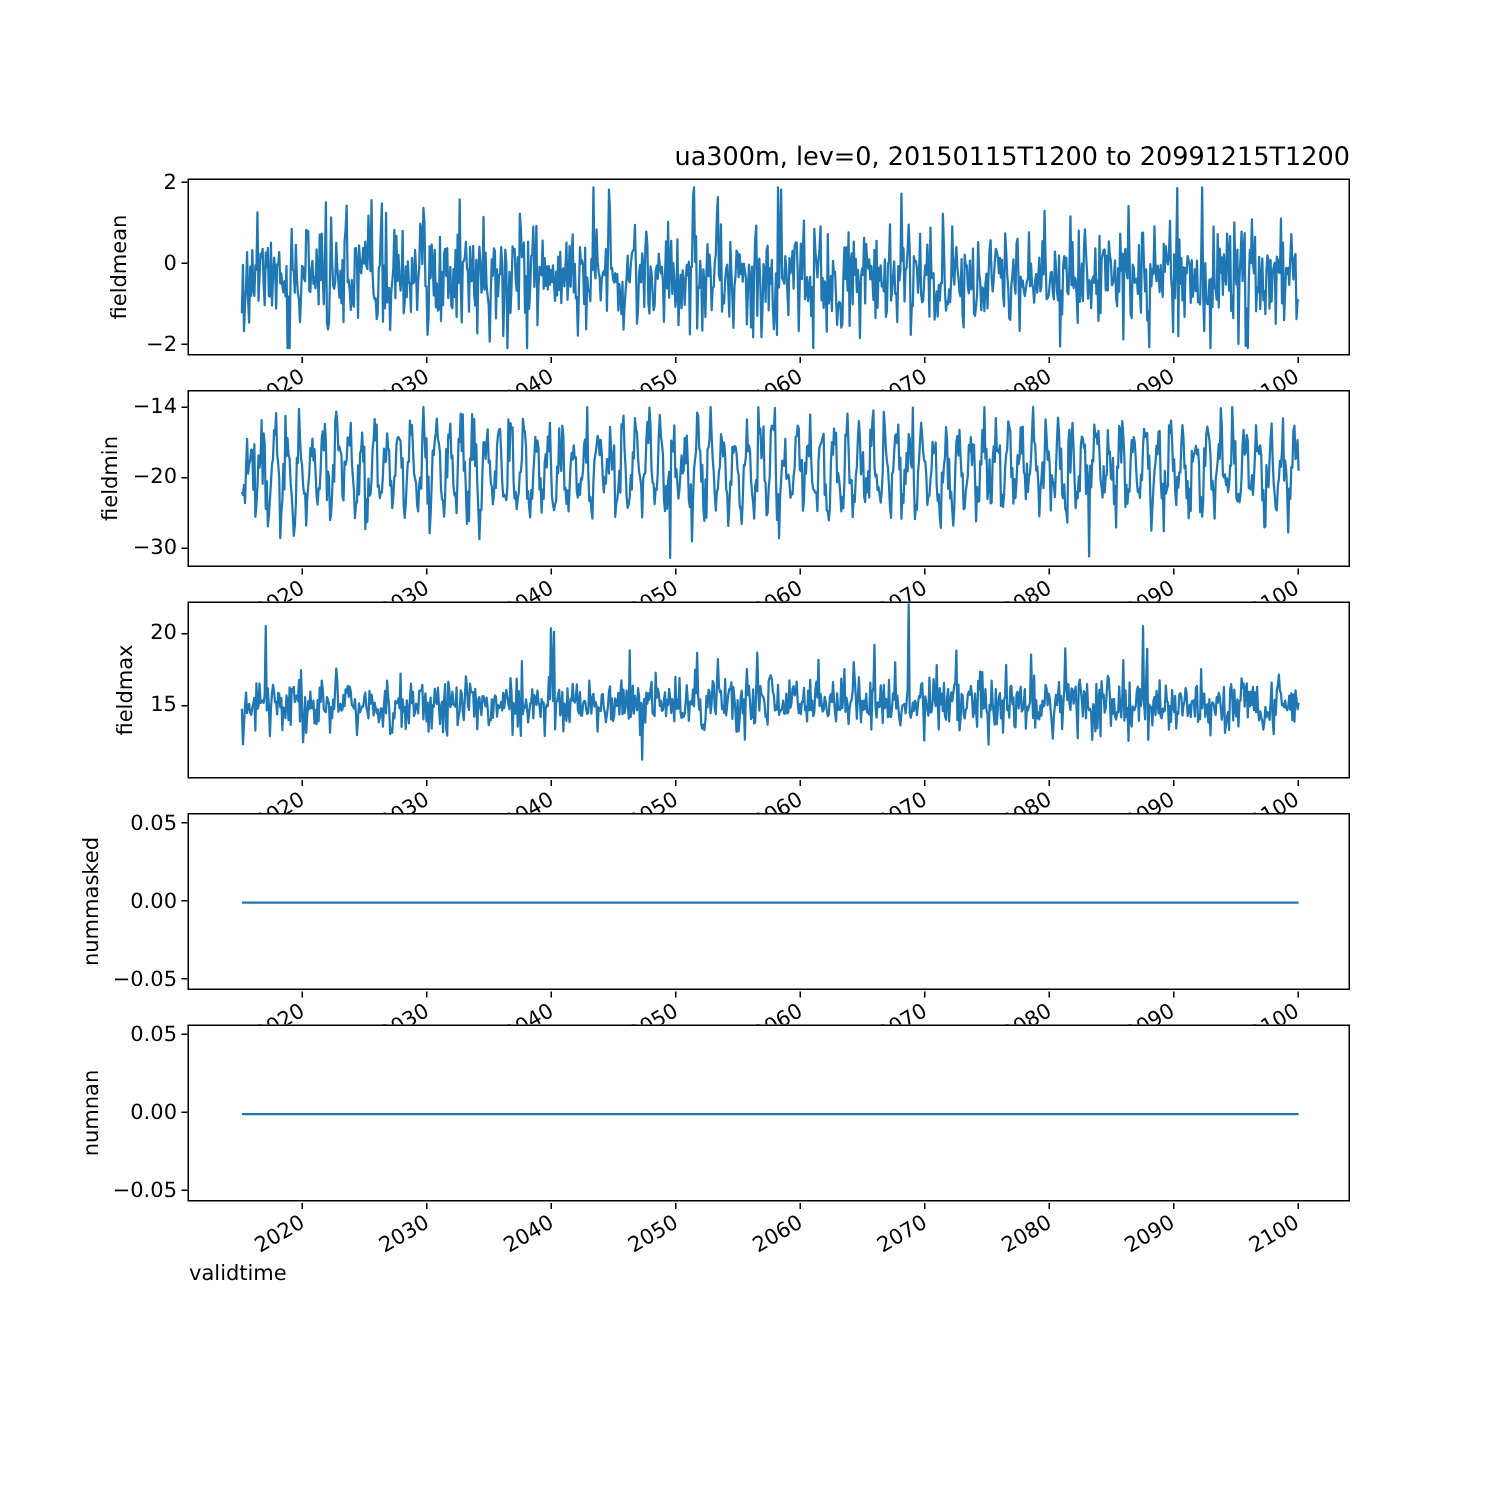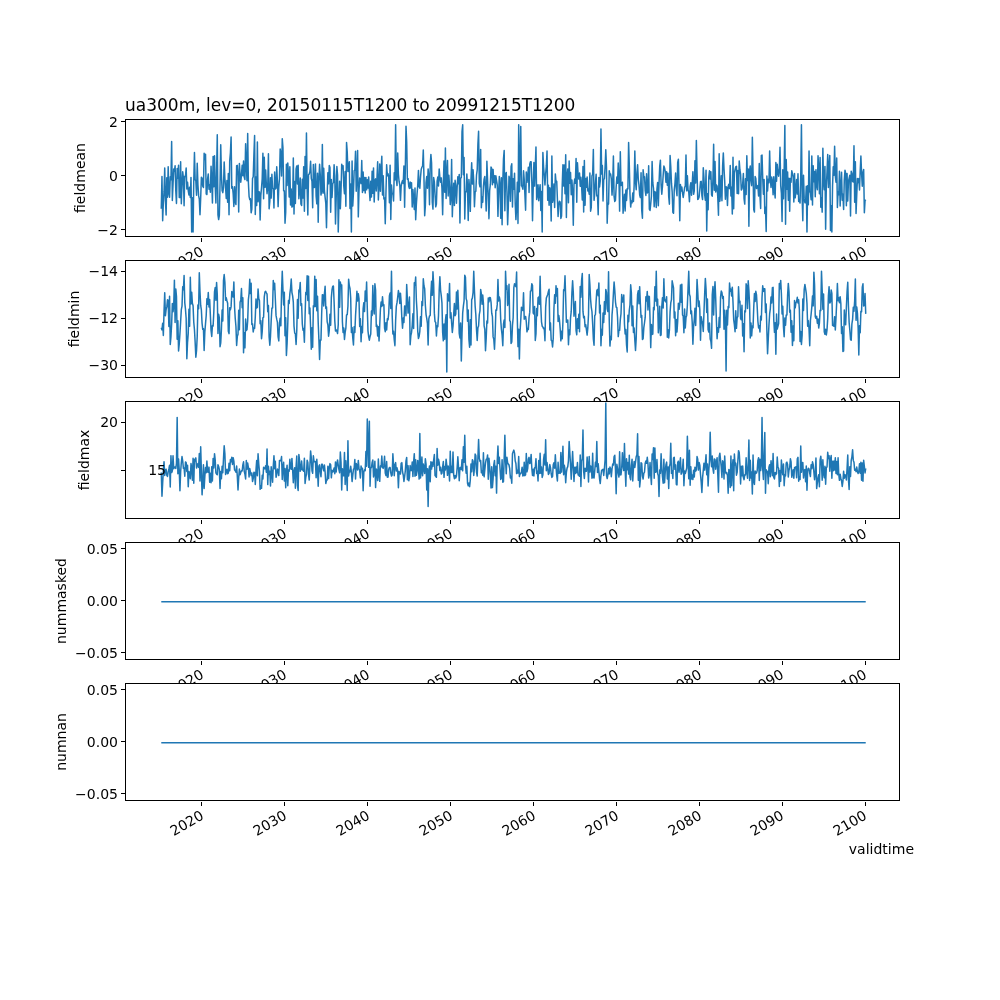--- a/index.html
+++ b/index.html
@@ -3,25 +3,25 @@
 <meta charset="utf-8">
 <style>
   html,body{margin:0;padding:0;background:#fff;}
   #figure{
     position:relative;width:1000px;height:1000px;background:#fff;
     font-family:"DejaVu Sans","Liberation Sans",sans-serif;color:#000;
     overflow:hidden;
   }
   .fig-title{
     position:absolute;left:125px;width:775px;top:95px;
-    text-align:left;font-size:17px;white-space:nowrap;
+    text-align:right;font-size:17px;white-space:nowrap;
   }
   .xaxis-label{
-    position:absolute;left:139px;width:775px;top:841px;
-    text-align:right;font-size:14px;
+    position:absolute;left:126px;width:775px;top:841px;
+    text-align:left;font-size:14px;
   }
   .axes{
     position:absolute;background:#fff;border:1px solid #000;box-sizing:border-box;
   }
   .plotline{position:absolute;overflow:hidden;}
   .ytick-label{
     position:absolute;left:0;width:118px;text-align:right;
     font-size:14px;line-height:16px;height:16px;white-space:nowrap;
   }
   .xtick-label{
@@ -72,21 +72,21 @@
       <div class="tickmark-x" style="left: 864.6px; top: 237.5px;"></div>
       <span class="xtick-label" style="right: 137.9px; top: 243.5px;">2100</span>
       <div class="axes" style="left: 125px; top: 260px; width: 775px; height: 117.5px;">
         <svg viewBox="0 0 775 117.5" width="775" height="117.5" preserveAspectRatio="none" class="plotline" style="left: 0px; top: 0px;">
           <polyline points="35.27,66.84 35.97,68.88 36.66,62.33 37.35,74.39 38.04,50.18 38.73,31.65 39.42,54.78 40.11,48.50 40.80,45.88 41.50,38.78 42.19,39.40 42.88,65.51 43.57,35.26 44.26,83.53 44.95,75.66 45.64,63.21 46.34,42.57 47.03,50.74 47.72,45.08 48.41,19.13 49.10,61.57 49.79,27.88 50.48,35.48 51.17,78.28 51.87,59.84 52.56,89.91 53.25,82.95 53.94,72.50 54.63,60.88 55.32,48.61 56.01,45.03 56.71,25.79 57.40,28.76 58.09,14.45 58.78,41.84 59.47,48.18 60.16,57.57 60.85,97.75 61.54,81.32 62.24,72.33 62.93,48.24 63.62,65.34 64.31,16.19 65.00,43.07 65.69,31.14 66.38,42.25 67.07,44.67 67.77,61.28 68.46,68.76 69.15,81.28 69.84,96.17 70.53,89.78 71.22,75.27 71.91,44.03 72.61,47.67 73.30,11.66 73.99,30.75 74.68,44.47 75.37,48.93 76.06,62.21 76.75,68.32 77.44,67.74 78.14,89.46 78.83,71.14 79.52,62.66 80.21,54.48 80.90,37.83 81.59,43.14 82.28,31.47 82.98,46.01 83.67,38.42 84.36,53.93 85.05,69.44 85.74,75.43 86.43,64.56 87.12,65.07 87.81,51.10 88.51,30.87 89.20,26.55 89.89,39.32 90.58,21.52 91.27,33.24 91.96,72.48 92.65,53.35 93.35,57.01 94.04,85.69 94.73,81.94 95.42,68.46 96.11,49.01 96.80,60.08 97.49,19.62 98.18,13.46 98.88,21.15 99.57,39.17 100.26,36.80 100.95,39.72 101.64,42.29 102.33,70.32 103.02,72.64 103.71,46.71 104.41,48.90 105.10,45.63 105.79,30.57 106.48,32.00 107.17,36.00 107.86,20.90 108.55,45.99 109.25,57.49 109.94,65.49 110.63,84.42 111.32,75.34 112.01,73.21 112.70,49.25 113.39,68.71 114.08,41.17 114.78,38.91 115.47,27.45 116.16,46.79 116.85,36.76 117.54,91.79 118.23,71.83 118.92,86.87 119.62,58.11 120.31,69.48 121.00,68.57 121.69,59.72 122.38,38.63 123.07,32.48 123.76,18.36 124.45,32.62 125.15,22.14 125.84,63.52 126.53,62.71 127.22,70.96 127.91,67.07 128.60,67.24 129.29,55.94 129.99,38.01 130.68,47.01 131.37,46.25 132.06,27.95 132.75,37.49 133.44,39.40 134.13,62.76 134.82,59.64 135.52,77.78 136.21,70.59 136.90,56.90 137.59,56.20 138.28,35.78 138.97,31.06 139.66,30.31 140.36,31.73 141.05,33.04 141.74,50.81 142.43,44.52 143.12,75.99 143.81,84.27 144.50,75.07 145.19,59.53 145.89,47.06 146.58,47.03 147.27,19.43 147.96,28.60 148.65,22.34 149.34,38.16 150.03,54.39 150.72,58.21 151.42,61.35 152.11,75.85 152.80,79.87 153.49,61.94 154.18,57.21 154.87,64.81 155.56,30.23 156.26,10.34 156.95,28.44 157.64,44.02 158.33,31.21 159.02,74.77 159.71,56.67 160.40,94.45 161.09,82.35 161.79,61.94 162.48,39.48 163.17,42.42 163.86,32.61 164.55,27.29 165.24,18.01 165.93,31.48 166.63,34.82 167.32,41.16 168.01,65.11 168.70,72.02 169.39,72.89 170.08,83.45 170.77,69.77 171.46,38.49 172.16,57.28 172.85,28.99 173.54,30.65 174.23,21.46 174.92,44.55 175.61,42.78 176.30,62.83 177.00,69.19 177.69,67.63 178.38,81.13 179.07,55.44 179.76,31.57 180.45,33.59 181.14,14.69 181.83,39.58 182.53,15.27 183.22,52.86 183.91,46.92 184.60,66.22 185.29,88.27 185.98,66.80 186.67,86.25 187.36,44.76 188.06,45.90 188.75,15.14 189.44,45.43 190.13,18.41 190.82,49.71 191.51,35.32 192.20,61.53 192.90,78.76 193.59,98.48 194.28,78.94 194.97,79.03 195.66,52.90 196.35,33.68 197.04,33.96 197.73,44.94 198.43,32.72 199.12,25.21 199.81,47.55 200.50,45.96 201.19,60.86 201.88,63.74 202.57,75.22 203.27,69.32 203.96,53.29 204.65,64.32 205.34,36.56 206.03,28.70 206.72,25.37 207.41,24.99 208.10,40.79 208.80,60.08 209.49,70.02 210.18,68.80 210.87,70.08 211.56,72.45 212.25,63.60 212.94,18.64 213.64,46.32 214.33,21.02 215.02,25.29 215.71,23.93 216.40,60.52 217.09,71.47 217.78,66.97 218.47,78.49 219.17,71.39 219.86,67.21 220.55,54.03 221.24,53.67 221.93,45.30 222.62,18.17 223.31,24.80 224.01,27.54 224.70,37.24 225.39,71.43 226.08,66.40 226.77,76.93 227.46,83.96 228.15,65.79 228.84,71.50 229.54,54.50 230.23,42.92 230.92,30.33 231.61,40.03 232.30,32.71 232.99,37.58 233.68,65.43 234.37,57.75 235.07,80.80 235.76,65.44 236.45,71.66 237.14,47.62 237.83,41.70 238.52,50.59 239.21,30.03 239.91,39.95 240.60,20.92 241.29,47.48 241.98,69.86 242.67,75.57 243.36,79.14 244.05,75.43 244.74,72.97 245.44,49.94 246.13,54.53 246.82,24.53 247.51,46.20 248.20,53.04 248.89,22.71 249.58,29.11 250.28,65.49 250.97,64.18 251.66,74.92 252.35,65.84 253.04,79.98 253.73,64.00 254.42,48.51 255.11,40.95 255.81,45.38 256.50,35.85 257.19,44.33 257.88,43.76 258.57,67.21 259.26,70.68 259.95,61.67 260.65,68.94 261.34,57.78 262.03,58.82 262.72,52.32 263.41,35.01 264.10,32.01 264.79,47.47 265.48,10.34 266.18,53.91 266.87,72.92 267.56,70.20 268.25,78.82 268.94,84.71 269.63,59.49 270.32,45.39 271.01,41.71 271.71,36.16 272.40,29.53 273.09,32.86 273.78,42.49 274.47,32.21 275.16,41.28 275.85,57.40 276.55,67.29 277.24,57.07 277.93,61.47 278.62,45.10 279.31,45.28 280.00,54.69 280.69,23.59 281.38,37.99 282.08,52.11 282.77,45.41 283.46,35.96 284.15,83.66 284.84,74.61 285.53,71.68 286.22,64.54 286.92,52.67 287.61,67.41 288.30,21.86 288.99,24.38 289.68,16.11 290.37,39.28 291.06,50.61 291.75,70.36 292.45,77.62 293.14,75.34 293.83,70.30 294.52,55.82 295.21,65.32 295.90,40.58 296.59,44.57 297.29,17.73 297.98,25.00 298.67,27.58 299.36,44.25 300.05,53.53 300.74,57.28 301.43,62.29 302.12,83.93 302.82,57.95 303.51,54.95 304.20,54.56 304.89,32.35 305.58,20.35 306.27,34.34 306.96,10.72 307.66,23.02 308.35,52.14 309.04,60.66 309.73,61.57 310.42,75.05 311.11,64.70 311.80,65.61 312.49,54.87 313.19,29.51 313.88,15.65 314.57,29.23 315.26,34.65 315.95,41.84 316.64,71.38 317.33,79.83 318.02,63.10 318.72,78.20 319.41,59.68 320.10,53.65 320.79,110.92 321.48,32.81 322.17,37.28 322.86,39.91 323.56,22.58 324.25,56.92 324.94,51.67 325.63,61.96 326.32,71.41 327.01,65.03 327.70,53.15 328.39,42.58 329.09,54.65 329.78,52.94 330.47,31.08 331.16,47.95 331.85,29.35 332.54,47.30 333.23,72.47 333.93,77.00 334.62,61.95 335.31,99.91 336.00,73.35 336.69,51.96 337.38,45.17 338.07,39.94 338.76,14.13 339.46,16.21 340.15,37.79 340.84,39.87 341.53,60.16 342.22,48.94 342.91,78.19 343.60,86.31 344.30,58.64 344.99,84.07 345.68,38.61 346.37,37.19 347.06,31.68 347.75,10.34 348.44,29.61 349.13,44.83 349.83,53.78 350.52,68.81 351.21,79.42 351.90,66.85 352.59,64.97 353.28,53.59 353.97,49.93 354.66,28.46 355.36,32.79 356.05,43.25 356.74,34.07 357.43,42.27 358.12,64.80 358.81,68.24 359.50,89.64 360.20,77.20 360.89,59.99 361.58,62.09 362.27,36.91 362.96,40.87 363.65,36.40 364.34,36.67 365.03,41.04 365.73,52.23 366.42,55.71 367.11,75.90 367.80,78.40 368.49,88.25 369.18,72.64 369.87,49.10 370.57,49.30 371.26,43.38 371.95,18.53 372.64,39.94 373.33,35.92 374.02,39.58 374.71,59.03 375.40,68.07 376.10,73.95 376.79,84.73 377.48,63.16 378.17,58.95 378.86,66.50 379.55,10.34 380.24,28.15 380.94,24.78 381.63,44.48 382.32,40.40 383.01,23.26 383.70,59.43 384.39,60.87 385.08,82.56 385.77,80.96 386.47,64.35 387.16,56.80 387.85,26.53 388.54,22.69 389.23,24.37 389.92,25.76 390.61,11.00 391.31,57.65 392.00,85.62 392.69,68.34 393.38,97.88 394.07,70.09 394.76,59.25 395.45,46.15 396.14,48.55 396.84,49.46 397.53,31.66 398.22,58.21 398.91,56.91 399.60,55.42 400.29,60.60 400.98,70.85 401.67,67.42 402.37,68.58 403.06,56.26 403.75,51.14 404.44,30.22 405.13,29.88 405.82,22.67 406.51,24.53 407.21,52.01 407.90,53.04 408.59,45.61 409.28,79.42 409.97,72.86 410.66,47.57 411.35,54.76 412.04,36.78 412.74,36.05 413.43,43.32 414.12,15.35 414.81,45.21 415.50,60.77 416.19,65.22 416.88,65.92 417.58,67.60 418.27,67.30 418.96,79.79 419.65,46.42 420.34,37.02 421.03,35.22 421.72,33.54 422.41,30.54 423.11,28.28 423.80,69.03 424.49,61.99 425.18,79.24 425.87,79.89 426.56,85.97 427.25,77.21 427.95,47.21 428.64,33.72 429.33,42.15 430.02,24.75 430.71,35.08 431.40,27.52 432.09,60.45 432.78,54.46 433.48,59.20 434.17,67.85 434.86,79.87 435.55,70.24 436.24,77.72 436.93,60.52 437.62,28.76 438.31,29.51 439.01,14.69 439.70,37.41 440.39,61.19 441.08,59.15 441.77,59.10 442.46,83.74 443.15,69.04 443.85,73.66 444.54,56.81 445.23,50.42 445.92,31.56 446.61,19.76 447.30,31.61 447.99,55.23 448.68,47.77 449.38,40.45 450.07,69.54 450.76,73.78 451.45,57.71 452.14,67.27 452.83,53.13 453.52,70.79 454.22,25.42 454.91,36.31 455.60,19.44 456.29,12.60 456.98,50.43 457.67,56.82 458.36,55.52 459.05,65.74 459.75,63.75 460.44,68.97 461.13,74.08 461.82,66.93 462.51,53.17 463.20,13.51 463.89,23.57 464.59,38.40 465.28,46.49 465.97,50.75 466.66,62.94 467.35,77.80 468.04,84.23 468.73,54.72 469.42,53.57 470.12,40.50 470.81,29.56 471.50,28.43 472.19,34.63 472.88,22.07 473.57,52.03 474.26,44.33 474.96,84.84 475.65,68.56 476.34,74.19 477.03,52.10 477.72,61.54 478.41,40.87 479.10,53.18 479.79,28.40 480.49,31.44 481.18,47.83 481.87,50.57 482.56,10.81 483.25,59.49 483.94,85.08 484.63,75.60 485.32,78.73 486.02,54.11 486.71,45.56 487.40,32.79 488.09,20.99 488.78,29.28 489.47,40.83 490.16,46.07 490.86,46.66 491.55,56.19 492.24,75.61 492.93,69.49 493.62,69.37 494.31,58.67 495.00,52.78 495.69,33.59 496.39,41.01 497.08,40.66 497.77,33.95 498.46,63.02 499.15,73.03 499.84,68.57 500.53,83.86 501.23,90.92 501.92,54.15 502.61,60.77 503.30,49.28 503.99,43.96 504.68,23.83 505.37,31.78 506.06,64.84 506.76,45.00 507.45,71.38 508.14,66.97 508.83,79.27 509.52,89.44 510.21,77.25 510.90,50.56 511.60,33.36 512.29,29.66 512.98,42.69 513.67,25.63 514.36,42.97 515.05,56.58 515.74,54.50 516.43,78.54 517.13,77.81 517.82,66.60 518.51,61.74 519.20,56.47 519.89,35.79 520.58,39.90 521.27,30.42 521.96,49.04 522.66,35.22 523.35,35.61 524.04,57.95 524.73,86.62 525.42,63.59 526.11,73.45 526.80,73.08 527.50,46.46 528.19,48.67 528.88,25.76 529.57,40.11 530.26,10.34 530.95,44.77 531.64,38.32 532.33,71.82 533.03,63.68 533.72,45.31 534.41,74.60 535.10,73.99 535.79,45.59 536.48,36.63 537.17,46.93 537.87,17.74 538.56,39.67 539.25,38.87 539.94,40.91 540.63,35.84 541.32,76.30 542.01,68.73 542.70,76.91 543.40,69.13 544.09,50.89 544.78,41.96 545.47,38.59 546.16,19.86 546.85,23.33 547.54,26.81 548.24,57.07 548.93,51.12 549.62,74.75 550.31,58.38 551.00,71.01 551.69,60.13 552.38,42.37 553.07,48.36 553.77,43.42 554.46,23.90 555.15,41.33 555.84,23.34 556.53,53.86 557.22,55.27 557.91,71.73 558.61,48.10 559.30,66.90 559.99,56.62 560.68,54.41 561.37,44.29 562.06,27.07 562.75,10.34 563.44,33.19 564.14,35.54 564.83,52.74 565.52,50.10 566.21,61.27 566.90,83.27 567.59,65.77 568.28,58.56 568.97,47.28 569.67,64.45 570.36,44.47 571.05,18.53 571.74,30.50 572.43,45.52 573.12,39.96 573.81,48.59 574.51,79.35 575.20,55.73 575.89,59.47 576.58,62.60 577.27,70.39 577.96,51.77 578.65,33.25 579.34,17.42 580.04,27.70 580.73,51.60 581.42,38.02 582.11,68.64 582.80,71.10 583.49,61.94 584.18,77.97 584.88,80.18 585.57,87.36 586.26,33.58 586.95,25.54 587.64,54.10 588.33,32.10 589.02,20.85 589.71,37.60 590.41,59.78 591.10,77.81 591.79,66.70 592.48,71.12 593.17,56.59 593.86,66.52 594.55,36.00 595.25,30.03 595.94,31.62 596.63,37.52 597.32,35.44 598.01,68.32 598.70,49.28 599.39,59.24 600.08,109.98 600.78,49.36 601.47,63.91 602.16,45.56 602.85,46.61 603.54,22.03 604.23,30.19 604.92,28.10 605.61,35.02 606.31,26.17 607.00,41.23 607.69,58.60 608.38,63.77 609.07,70.74 609.76,49.82 610.45,67.37 611.15,56.56 611.84,55.60 612.53,25.67 613.22,41.53 613.91,40.09 614.60,57.68 615.29,58.77 615.98,44.20 616.68,75.04 617.37,62.86 618.06,90.63 618.75,49.86 619.44,50.92 620.13,22.87 620.82,24.87 621.52,47.46 622.21,19.69 622.90,29.57 623.59,44.04 624.28,77.03 624.97,62.03 625.66,74.84 626.35,65.07 627.05,66.69 627.74,46.44 628.43,32.44 629.12,40.46 629.81,30.36 630.50,33.81 631.19,45.86 631.89,60.26 632.58,67.01 633.27,64.86 633.96,70.92 634.65,55.34 635.34,59.02 636.03,36.25 636.72,24.87 637.42,30.38 638.11,27.83 638.80,27.76 639.49,51.40 640.18,42.89 640.87,69.57 641.56,92.81 642.26,78.01 642.95,64.14 643.64,52.95 644.33,47.56 645.02,36.05 645.71,41.90 646.40,26.62 647.09,26.31 647.79,59.19 648.48,71.35 649.17,61.63 649.86,93.23 650.55,52.96 651.24,68.10 651.93,65.34 652.62,62.62 653.32,22.53 654.01,27.78 654.70,19.40 655.39,32.68 656.08,52.95 656.77,45.24 657.46,66.01 658.16,75.78 658.85,56.91 659.54,64.16 660.23,53.89 660.92,53.97 661.61,34.17 662.30,22.41 662.99,30.84 663.69,51.20 664.38,49.29 665.07,71.26 665.76,59.73 666.45,84.51 667.14,64.98 667.83,79.76 668.53,39.59 669.22,46.80 669.91,41.77 670.60,40.58 671.29,36.31 671.98,41.98 672.67,38.80 673.36,48.46 674.06,80.50 674.75,70.41 675.44,83.48 676.13,74.09 676.82,37.97 677.51,49.56 678.20,28.38 678.90,23.45 679.59,27.68 680.28,32.32 680.97,42.54 681.66,65.35 682.35,59.62 683.04,68.30 683.73,84.76 684.43,59.42 685.12,53.25 685.81,46.18 686.50,35.03 687.19,44.87 687.88,11.14 688.57,23.74 689.26,55.79 689.96,57.32 690.65,55.24 691.34,62.27 692.03,57.91 692.72,67.03 693.41,62.13 694.10,49.24 694.80,49.45 695.49,10.34 696.18,29.20 696.87,48.14 697.56,33.08 698.25,70.76 698.94,73.20 699.63,68.30 700.33,73.93 701.02,68.86 701.71,57.67 702.40,34.98 703.09,25.66 703.78,42.09 704.47,40.97 705.17,29.00 705.86,32.51 706.55,64.54 707.24,64.45 707.93,65.29 708.62,55.81 709.31,68.93 710.00,56.74 710.70,41.22 711.39,22.50 712.08,39.80 712.77,36.84 713.46,41.76 714.15,35.85 714.84,42.60 715.54,72.55 716.23,65.65 716.92,90.57 717.61,89.87 718.30,49.11 718.99,61.27 719.68,63.80 720.37,46.24 721.07,30.74 721.76,21.33 722.45,45.35 723.14,61.46 723.83,69.25 724.52,78.46 725.21,79.26 725.91,62.89 726.60,58.45 727.29,46.32 727.98,50.20 728.67,39.70 729.36,17.94 730.05,59.36 730.74,45.95 731.44,52.31 732.13,66.70 732.82,94.04 733.51,64.70 734.20,71.63 734.89,50.20 735.58,50.79 736.27,26.21 736.97,22.80 737.66,45.03 738.35,44.20 739.04,32.43 739.73,52.87" fill="none" stroke="#1f77b4" stroke-width="1.5" stroke-linejoin="round"></polyline>
         </svg>
       </div>
       <div class="tickmark-y" style="left: 121px; top: 270.8px;"></div>
       <span class="ytick-label" style="top: 263.3px;">−14</span>
       <div class="tickmark-y" style="left: 121px; top: 317.8px;"></div>
-      <span class="ytick-label" style="top: 310.3px;">−12</span>
+      <span class="ytick-label" style="top: 310.3px;">−20</span>
       <div class="tickmark-y" style="left: 121px; top: 364.8px;"></div>
       <span class="ytick-label" style="top: 357.3px;">−30</span>
       <span class="ylabel" style="left: 74px; top: 318.8px;">fieldmin</span>
       <div class="tickmark-x" style="left: 200.9px; top: 378.5px;"></div>
       <span class="xtick-label" style="right: 801.6px; top: 384.5px;">2020</span>
       <div class="tickmark-x" style="left: 283.9px; top: 378.5px;"></div>
       <span class="xtick-label" style="right: 718.6px; top: 384.5px;">2030</span>
       <div class="tickmark-x" style="left: 366.8px; top: 378.5px;"></div>
       <span class="xtick-label" style="right: 635.7px; top: 384.5px;">2040</span>
       <div class="tickmark-x" style="left: 449.8px; top: 378.5px;"></div>
@@ -102,21 +102,21 @@
       <div class="tickmark-x" style="left: 864.6px; top: 378.5px;"></div>
       <span class="xtick-label" style="right: 137.9px; top: 384.5px;">2100</span>
       <div class="axes" style="left: 125px; top: 401px; width: 775px; height: 117.5px;">
         <svg viewBox="0 0 775 117.5" width="775" height="117.5" preserveAspectRatio="none" class="plotline" style="left: 0px; top: 0px;">
           <polyline points="35.27,70.48 35.97,94.33 36.66,81.19 37.35,68.65 38.04,59.67 38.73,73.38 39.42,68.19 40.11,67.22 40.80,73.27 41.50,74.48 42.19,70.00 42.88,66.99 43.57,63.18 44.26,85.06 44.95,53.64 45.64,70.59 46.34,69.00 47.03,53.82 47.72,66.75 48.41,65.42 49.10,64.94 49.79,66.57 50.48,61.31 51.17,15.38 51.87,71.67 52.56,56.98 53.25,68.41 53.94,88.84 54.63,70.24 55.32,60.54 56.01,54.58 56.71,58.90 57.40,66.34 58.09,65.93 58.78,74.25 59.47,59.93 60.16,60.48 60.85,69.52 61.54,63.36 62.24,84.81 62.93,69.58 63.62,70.86 64.31,76.75 65.00,61.56 65.69,65.94 66.38,78.15 67.07,56.18 67.77,81.27 68.46,57.31 69.15,59.06 69.84,55.88 70.53,65.99 71.22,62.89 71.91,61.55 72.61,65.37 73.30,51.48 73.99,78.91 74.68,44.75 75.37,68.58 76.06,92.84 76.75,80.74 77.44,62.72 78.14,86.58 78.83,74.75 79.52,65.41 80.21,70.71 80.90,59.08 81.59,70.01 82.28,70.17 82.98,65.13 83.67,80.26 84.36,71.27 85.05,80.80 85.74,64.75 86.43,78.89 87.12,56.38 87.81,65.95 88.51,51.67 89.20,57.90 89.89,70.98 90.58,72.13 91.27,72.76 91.96,62.77 92.65,64.49 93.35,67.67 94.04,86.40 94.73,69.38 95.42,76.77 96.11,64.35 96.80,70.65 97.49,56.67 98.18,43.75 98.88,51.50 99.57,72.50 100.26,70.22 100.95,67.23 101.64,71.71 102.33,70.94 103.02,61.27 103.71,68.79 104.41,57.52 105.10,59.81 105.79,55.25 106.48,62.53 107.17,55.69 107.86,59.17 108.55,68.04 109.25,68.63 109.94,70.31 110.63,64.10 111.32,74.39 112.01,88.07 112.70,75.90 113.39,66.97 114.08,72.74 114.78,70.53 115.47,68.70 116.16,69.04 116.85,62.87 117.54,59.81 118.23,69.34 118.92,72.19 119.62,76.89 120.31,58.62 121.00,67.22 121.69,61.04 122.38,65.60 123.07,74.89 123.76,66.52 124.45,70.19 125.15,73.52 125.84,70.97 126.53,79.53 127.22,76.49 127.91,70.22 128.60,70.56 129.29,82.43 129.99,67.99 130.68,58.54 131.37,73.66 132.06,51.82 132.75,61.89 133.44,69.26 134.13,87.37 134.82,83.68 135.52,86.36 136.21,73.34 136.90,76.98 137.59,65.27 138.28,66.80 138.97,66.69 139.66,63.67 140.36,70.19 141.05,47.03 141.74,82.60 142.43,64.27 143.12,72.48 143.81,69.35 144.50,83.99 145.19,64.84 145.89,71.29 146.58,80.27 147.27,64.30 147.96,53.82 148.65,66.79 149.34,59.32 150.03,75.25 150.72,72.78 151.42,67.10 152.11,68.25 152.80,73.57 153.49,58.39 154.18,58.72 154.87,58.81 155.56,54.55 156.26,77.54 156.95,64.95 157.64,60.20 158.33,78.99 159.02,66.43 159.71,85.81 160.40,69.64 161.09,63.14 161.79,83.72 162.48,68.06 163.17,69.28 163.86,57.21 164.55,65.74 165.24,67.33 165.93,56.42 166.63,68.00 167.32,80.68 168.01,68.80 168.70,65.79 169.39,86.21 170.08,64.85 170.77,54.10 171.46,83.66 172.16,88.41 172.85,52.39 173.54,58.09 174.23,69.34 174.92,67.41 175.61,59.05 176.30,67.44 177.00,68.32 177.69,69.21 178.38,56.30 179.07,81.47 179.76,75.59 180.45,72.18 181.14,58.30 181.83,60.39 182.53,72.41 183.22,78.04 183.91,63.33 184.60,48.89 185.29,55.49 185.98,68.71 186.67,71.23 187.36,53.74 188.06,59.66 188.75,59.48 189.44,59.45 190.13,75.77 190.82,57.21 191.51,68.45 192.20,84.22 192.90,64.20 193.59,62.81 194.28,69.92 194.97,74.72 195.66,62.20 196.35,62.14 197.04,65.97 197.73,68.84 198.43,63.09 199.12,70.21 199.81,81.47 200.50,78.23 201.19,78.06 201.88,64.24 202.57,76.59 203.27,65.92 203.96,61.63 204.65,62.58 205.34,75.81 206.03,68.14 206.72,70.08 207.41,69.26 208.10,65.91 208.80,71.68 209.49,59.90 210.18,70.04 210.87,62.45 211.56,57.94 212.25,63.05 212.94,67.53 213.64,70.81 214.33,50.02 215.02,60.29 215.71,87.99 216.40,66.69 217.09,73.69 217.78,73.69 218.47,50.44 219.17,82.45 219.86,58.76 220.55,72.94 221.24,88.58 221.93,38.82 222.62,74.01 223.31,68.60 224.01,69.90 224.70,64.21 225.39,70.18 226.08,79.55 226.77,73.53 227.46,67.16 228.15,66.38 228.84,57.50 229.54,76.93 230.23,61.39 230.92,63.67 231.61,67.90 232.30,58.38 232.99,66.17 233.68,68.45 234.37,75.94 235.07,64.07 235.76,67.10 236.45,66.36 237.14,88.71 237.83,70.17 238.52,67.72 239.21,68.68 239.91,49.41 240.60,64.13 241.29,16.93 241.98,42.04 242.67,65.37 243.36,19.26 244.05,84.23 244.74,66.14 245.44,65.63 246.13,60.47 246.82,57.92 247.51,74.93 248.20,70.57 248.89,59.17 249.58,85.60 250.28,66.98 250.97,68.94 251.66,78.60 252.35,56.97 253.04,73.09 253.73,79.35 254.42,63.95 255.11,65.07 255.81,53.98 256.50,64.98 257.19,66.42 257.88,63.14 258.57,54.24 259.26,71.08 259.95,73.57 260.65,59.43 261.34,75.16 262.03,75.06 262.72,67.27 263.41,65.48 264.10,65.42 264.79,70.82 265.48,73.98 266.18,72.99 266.87,51.83 267.56,63.28 268.25,73.82 268.94,62.77 269.63,60.64 270.32,69.04 271.01,65.85 271.71,68.68 272.40,85.71 273.09,69.59 273.78,70.94 274.47,72.05 275.16,61.34 275.85,60.66 276.55,70.04 277.24,72.99 277.93,79.42 278.62,74.53 279.31,68.81 280.00,58.92 280.69,55.49 281.38,77.69 282.08,63.65 282.77,78.76 283.46,75.38 284.15,63.58 284.84,68.29 285.53,68.56 286.22,60.07 286.92,74.46 287.61,60.00 288.30,51.64 288.99,74.16 289.68,57.70 290.37,73.33 291.06,69.21 291.75,58.39 292.45,66.42 293.14,77.08 293.83,31.62 294.52,76.00 295.21,69.20 295.90,55.11 296.59,73.78 297.29,61.93 297.98,66.55 298.67,71.51 299.36,56.81 300.05,62.28 300.74,88.09 301.43,66.63 302.12,104.50 302.82,69.31 303.51,63.90 304.20,79.80 304.89,59.69 305.58,67.05 306.27,60.32 306.96,64.38 307.66,58.02 308.35,52.55 309.04,73.48 309.73,74.34 310.42,75.31 311.11,46.50 311.80,63.20 312.49,57.19 313.19,60.33 313.88,68.62 314.57,65.18 315.26,71.96 315.95,71.26 316.64,64.98 317.33,59.54 318.02,75.37 318.72,64.55 319.41,68.02 320.10,57.27 320.79,63.41 321.48,73.36 322.17,64.06 322.86,66.95 323.56,78.93 324.25,49.23 324.94,70.60 325.63,64.38 326.32,70.49 327.01,50.10 327.70,73.19 328.39,76.71 329.09,73.45 329.78,75.98 330.47,73.93 331.16,65.61 331.85,54.81 332.54,65.47 333.23,78.63 333.93,65.88 334.62,65.44 335.31,67.57 336.00,57.74 336.69,68.84 337.38,44.65 338.07,60.13 338.76,33.17 339.46,62.15 340.15,71.13 340.84,64.31 341.53,81.31 342.22,83.79 342.91,81.03 343.60,84.62 344.30,78.16 344.99,61.88 345.68,69.64 346.37,57.71 347.06,59.09 347.75,73.42 348.44,66.74 349.13,52.12 349.83,53.65 350.52,70.16 351.21,74.02 351.90,56.03 352.59,37.46 353.28,55.78 353.97,59.44 354.66,58.64 355.36,70.70 356.05,68.72 356.74,73.24 357.43,50.75 358.12,74.85 358.81,68.00 359.50,61.15 360.20,57.32 360.89,57.53 361.58,52.89 362.27,77.31 362.96,56.16 363.65,64.21 364.34,73.22 365.03,85.96 365.73,64.69 366.42,85.62 367.11,76.86 367.80,62.72 368.49,58.50 369.18,73.67 369.87,64.17 370.57,91.11 371.26,58.53 371.95,44.01 372.64,61.48 373.33,55.26 374.02,66.36 374.71,77.38 375.40,75.96 376.10,57.64 376.79,80.33 377.48,79.49 378.17,56.29 378.86,33.14 379.55,58.80 380.24,71.77 380.94,55.34 381.63,60.90 382.32,61.98 383.01,62.99 383.70,66.73 384.39,75.94 385.08,74.49 385.77,81.15 386.47,51.69 387.16,49.78 387.85,48.11 388.54,51.12 389.23,59.02 389.92,61.43 390.61,71.60 391.31,68.20 392.00,71.11 392.69,54.53 393.38,74.58 394.07,71.37 394.76,71.72 395.45,69.72 396.14,65.15 396.84,73.92 397.53,73.62 398.22,60.34 398.91,73.63 399.60,72.71 400.29,51.57 400.98,69.82 401.67,66.69 402.37,57.08 403.06,55.36 403.75,61.58 404.44,60.29 405.13,52.41 405.82,66.21 406.51,73.48 407.21,67.35 407.90,74.01 408.59,65.74 409.28,65.83 409.97,56.66 410.66,71.39 411.35,69.11 412.04,78.91 412.74,58.49 413.43,71.47 414.12,51.20 414.81,71.34 415.50,65.04 416.19,75.40 416.88,72.75 417.58,57.43 418.27,52.37 418.96,63.05 419.65,37.85 420.34,68.70 421.03,60.58 421.72,66.18 422.41,72.42 423.11,71.31 423.80,62.56 424.49,65.68 425.18,71.75 425.87,75.45 426.56,74.39 427.25,62.67 427.95,60.79 428.64,66.13 429.33,52.80 430.02,64.82 430.71,73.41 431.40,78.90 432.09,60.33 432.78,71.21 433.48,69.80 434.17,71.39 434.86,50.42 435.55,70.11 436.24,61.76 436.93,44.16 437.62,72.64 438.31,63.17 439.01,67.38 439.70,80.76 440.39,70.49 441.08,66.06 441.77,64.60 442.46,58.67 443.15,39.42 443.85,51.04 444.54,62.61 445.23,77.19 445.92,63.48 446.61,49.46 447.30,65.02 447.99,79.50 448.68,65.27 449.38,71.40 450.07,65.03 450.76,70.74 451.45,60.43 452.14,73.01 452.83,73.05 453.52,74.32 454.22,53.12 454.91,84.40 455.60,59.36 456.29,56.43 456.98,27.89 457.67,69.45 458.36,76.45 459.05,66.20 459.75,69.29 460.44,69.24 461.13,54.96 461.82,63.53 462.51,80.00 463.20,54.62 463.89,70.10 464.59,63.94 465.28,65.09 465.97,76.20 466.66,51.28 467.35,75.41 468.04,76.04 468.73,68.92 469.42,60.26 470.12,64.41 470.81,39.61 471.50,70.43 472.19,61.69 472.88,69.30 473.57,77.19 474.26,81.56 474.96,73.31 475.65,68.15 476.34,67.85 477.03,67.25 477.72,73.51 478.41,66.52 479.10,57.49 479.79,0.96 480.49,73.51 481.18,76.53 481.87,73.21 482.56,66.47 483.25,71.88 483.94,65.04 484.63,66.91 485.32,74.77 486.02,66.89 486.71,62.10 487.40,63.08 488.09,54.58 488.78,53.28 489.47,67.76 490.16,91.72 490.86,62.29 491.55,66.73 492.24,71.30 492.93,75.06 493.62,49.75 494.31,72.91 495.00,72.68 495.69,66.38 496.39,50.79 497.08,63.44 497.77,68.55 498.46,41.47 499.15,67.21 499.84,84.34 500.53,56.81 501.23,67.67 501.92,60.40 502.61,72.09 503.30,53.30 503.99,75.11 504.68,77.78 505.37,63.51 506.06,57.36 506.76,79.03 507.45,66.07 508.14,59.53 508.83,65.39 509.52,60.09 510.21,54.68 510.90,52.70 511.60,31.73 512.29,78.13 512.98,54.43 513.67,84.88 514.36,77.93 515.05,60.65 515.74,61.52 516.43,74.02 517.13,76.98 517.82,71.22 518.51,70.17 519.20,61.26 519.89,59.06 520.58,61.35 521.27,55.33 521.96,61.52 522.66,75.96 523.35,72.93 524.04,60.48 524.73,72.87 525.42,82.56 526.11,51.99 526.80,57.55 527.50,45.79 528.19,76.20 528.88,46.02 529.57,70.36 530.26,69.62 530.95,57.46 531.64,71.49 532.33,73.87 533.03,94.49 533.72,67.95 534.41,71.37 535.10,51.83 535.79,66.27 536.48,74.59 537.17,81.14 537.87,57.35 538.56,80.70 539.25,69.92 539.94,62.73 540.63,60.14 541.32,76.94 542.01,65.09 542.70,86.47 543.40,64.68 544.09,61.94 544.78,41.31 545.47,71.37 546.16,68.95 546.85,76.48 547.54,55.99 548.24,55.19 548.93,67.35 549.62,62.87 550.31,82.34 551.00,82.90 551.69,60.66 552.38,59.18 553.07,70.25 553.77,62.27 554.46,55.73 555.15,72.25 555.84,70.92 556.53,66.37 557.22,57.34 557.91,83.75 558.61,69.06 559.30,71.60 559.99,68.97 560.68,66.21 561.37,34.36 562.06,59.10 562.75,76.63 563.44,48.36 564.14,83.15 564.83,64.84 565.52,76.93 566.21,73.06 566.90,77.56 567.59,68.31 568.28,75.07 568.97,65.14 569.67,69.13 570.36,67.93 571.05,54.58 571.74,57.19 572.43,68.09 573.12,60.42 573.81,63.13 574.51,72.44 575.20,80.17 575.89,90.45 576.58,75.68 577.27,68.45 577.96,61.20 578.65,68.08 579.34,61.63 580.04,52.75 580.73,72.83 581.42,61.88 582.11,84.05 582.80,68.78 583.49,58.47 584.18,30.18 584.88,56.15 585.57,64.75 586.26,54.03 586.95,66.84 587.64,71.24 588.33,56.95 589.02,57.52 589.71,67.16 590.41,60.54 591.10,55.70 591.79,72.37 592.48,90.19 593.17,54.60 593.86,51.14 594.55,58.09 595.25,64.90 595.94,75.56 596.63,58.73 597.32,60.41 598.01,76.93 598.70,54.01 599.39,69.20 600.08,71.45 600.78,70.59 601.47,73.53 602.16,91.25 602.85,67.46 603.54,68.84 604.23,85.57 604.92,53.99 605.61,83.63 606.31,65.01 607.00,57.83 607.69,88.85 608.38,52.06 609.07,63.08 609.76,61.10 610.45,73.13 611.15,70.34 611.84,59.37 612.53,48.64 613.22,50.44 613.91,62.34 614.60,81.89 615.29,64.31 615.98,73.87 616.68,63.96 617.37,75.55 618.06,77.66 618.75,72.81 619.44,72.93 620.13,55.76 620.82,69.85 621.52,76.28 622.21,62.45 622.90,38.04 623.59,78.43 624.28,58.21 624.97,76.01 625.66,70.09 626.35,91.90 627.05,52.99 627.74,79.24 628.43,82.37 629.12,68.91 629.81,71.48 630.50,70.98 631.19,68.60 631.89,58.42 632.58,55.78 633.27,78.56 633.96,57.30 634.65,68.60 635.34,62.45 636.03,15.41 636.72,66.93 637.42,77.57 638.11,51.34 638.80,30.56 639.49,91.28 640.18,67.73 640.87,70.49 641.56,69.37 642.26,81.66 642.95,65.29 643.64,62.79 644.33,74.75 645.02,58.66 645.71,66.34 646.40,73.65 647.09,51.57 647.79,75.47 648.48,76.95 649.17,70.40 649.86,72.43 650.55,71.63 651.24,55.07 651.93,65.24 652.62,66.40 653.32,84.43 654.01,68.62 654.70,79.28 655.39,58.01 656.08,67.58 656.77,72.75 657.46,61.96 658.16,83.75 658.85,72.83 659.54,73.92 660.23,61.04 660.92,60.12 661.61,62.67 662.30,75.01 662.99,68.25 663.69,65.44 664.38,56.71 665.07,59.99 665.76,75.25 666.45,71.31 667.14,67.78 667.83,76.13 668.53,65.58 669.22,65.30 669.91,64.76 670.60,75.72 671.29,56.72 671.98,55.34 672.67,79.26 673.36,74.71 674.06,77.47 674.75,44.11 675.44,70.19 676.13,60.67 676.82,60.44 677.51,76.00 678.20,68.30 678.90,67.49 679.59,79.75 680.28,64.02 680.97,88.27 681.66,68.41 682.35,66.21 683.04,67.08 683.73,71.43 684.43,74.54 685.12,62.72 685.81,66.62 686.50,59.84 687.19,62.65 687.88,70.18 688.57,77.69 689.26,70.94 689.96,55.91 690.65,86.60 691.34,80.84 692.03,75.72 692.72,72.79 693.41,84.69 694.10,57.94 694.80,54.16 695.49,62.58 696.18,78.23 696.87,57.77 697.56,71.50 698.25,75.67 698.94,64.17 699.63,82.24 700.33,65.58 701.02,64.98 701.71,50.25 702.40,56.38 703.09,53.79 703.78,69.13 704.47,57.30 705.17,53.56 705.86,76.26 706.55,59.18 707.24,68.78 707.93,59.09 708.62,67.90 709.31,55.87 710.00,71.44 710.70,59.50 711.39,72.74 712.08,55.84 712.77,72.38 713.46,78.32 714.15,72.20 714.84,76.19 715.54,78.69 716.23,84.42 716.92,79.46 717.61,69.25 718.30,76.16 718.99,72.69 719.68,73.31 720.37,77.90 721.07,66.25 721.76,53.01 722.45,77.73 723.14,87.48 723.83,64.65 724.52,74.55 725.21,58.35 725.91,54.83 726.60,47.82 727.29,58.42 727.98,60.26 728.67,68.17 729.36,67.31 730.05,69.64 730.74,65.07 731.44,69.65 732.13,71.49 732.82,69.58 733.51,61.79 734.20,71.19 734.89,60.30 735.58,78.14 736.27,60.98 736.97,79.18 737.66,58.29 738.35,64.34 739.04,70.92 739.73,66.45" fill="none" stroke="#1f77b4" stroke-width="1.5" stroke-linejoin="round"></polyline>
         </svg>
       </div>
       <div class="tickmark-y" style="left: 121px; top: 421.7px;"></div>
       <span class="ytick-label" style="top: 414.2px;">20</span>
       <div class="tickmark-y" style="left: 121px; top: 469.8px;"></div>
-      <span class="ytick-label" style="top: 462.3px; margin-left: 48px;">15</span>
+      <span class="ytick-label" style="top: 462.3px;">15</span>
       <span class="ylabel" style="left: 84px; top: 459.8px;">fieldmax</span>
       <div class="tickmark-x" style="left: 200.9px; top: 519.5px;"></div>
       <span class="xtick-label" style="right: 801.6px; top: 525.5px;">2020</span>
       <div class="tickmark-x" style="left: 283.9px; top: 519.5px;"></div>
       <span class="xtick-label" style="right: 718.6px; top: 525.5px;">2030</span>
       <div class="tickmark-x" style="left: 366.8px; top: 519.5px;"></div>
       <span class="xtick-label" style="right: 635.7px; top: 525.5px;">2040</span>
       <div class="tickmark-x" style="left: 449.8px; top: 519.5px;"></div>
       <span class="xtick-label" style="right: 552.7px; top: 525.5px;">2050</span>
       <div class="tickmark-x" style="left: 532.7px; top: 519.5px;"></div>

